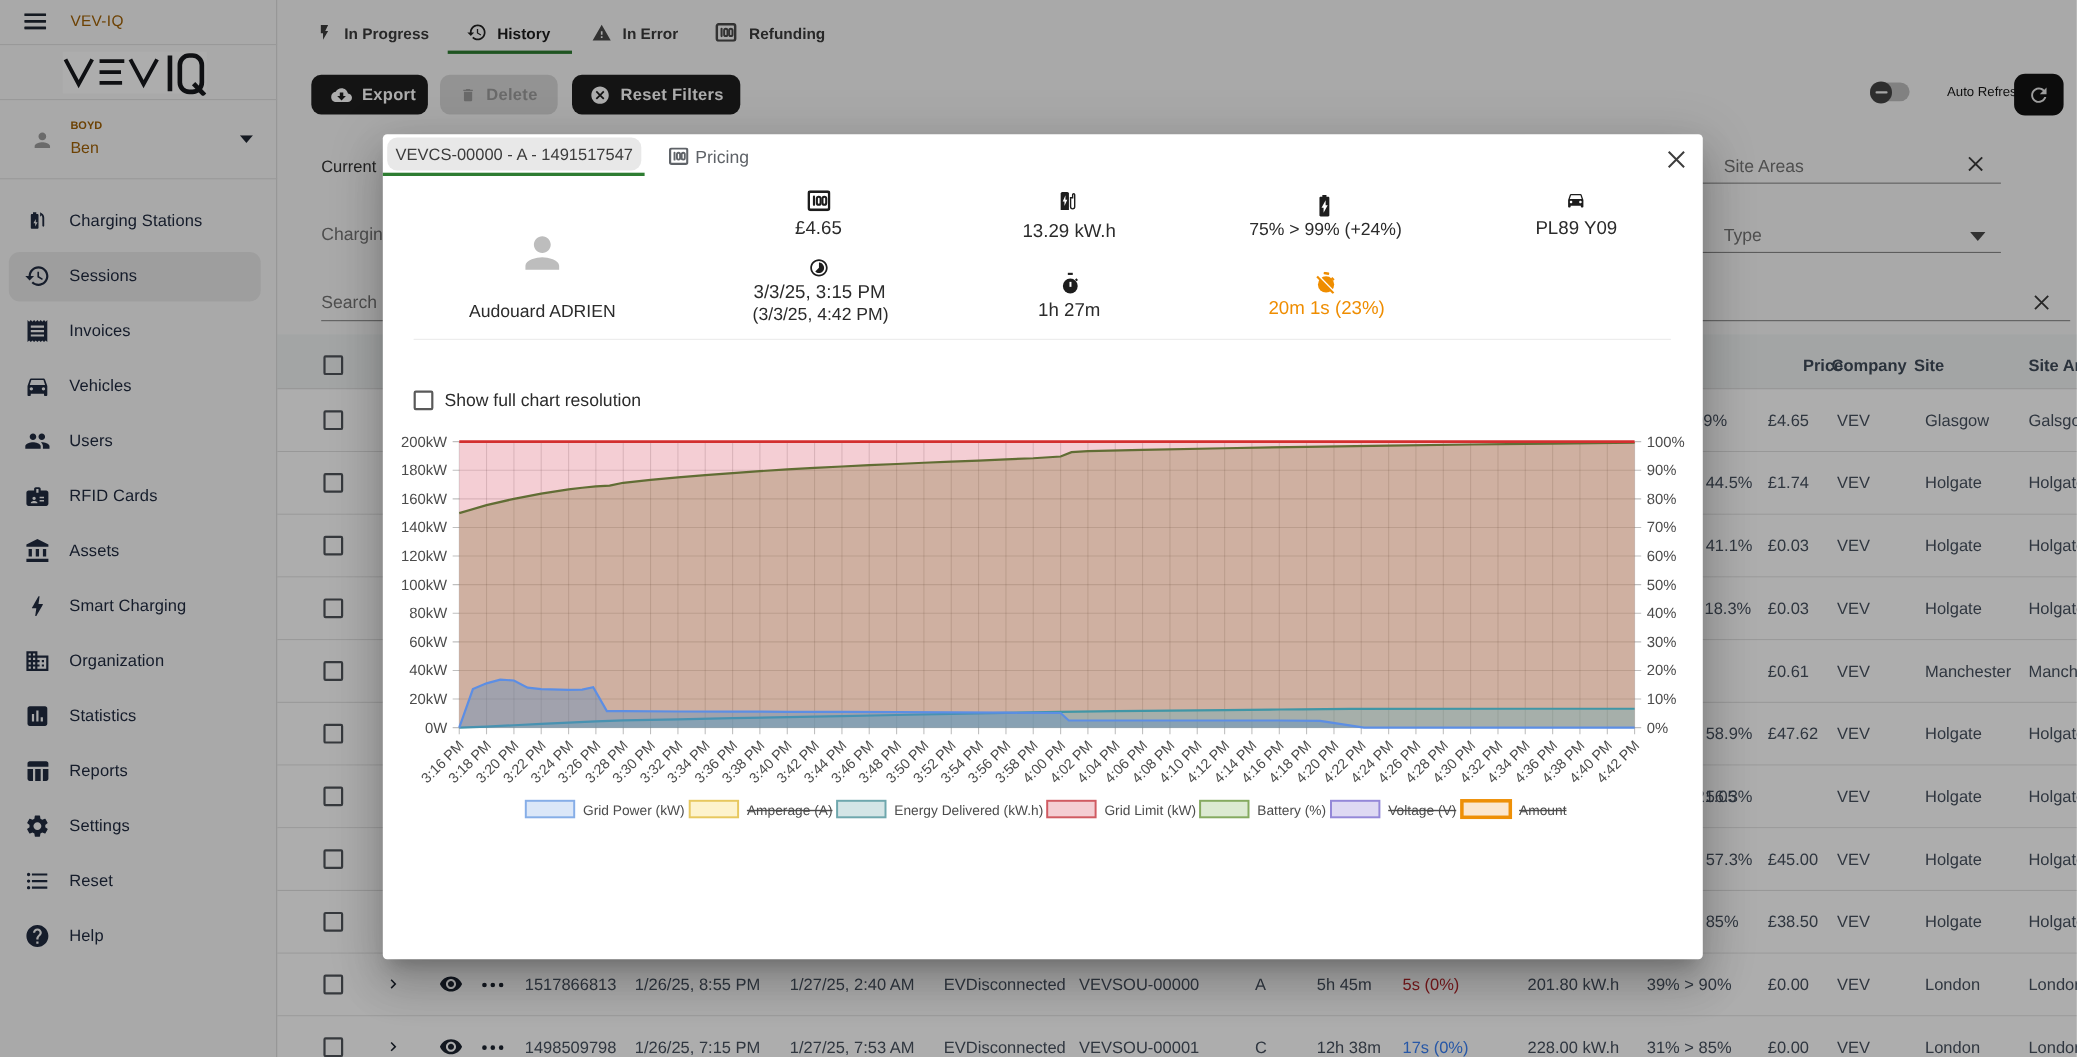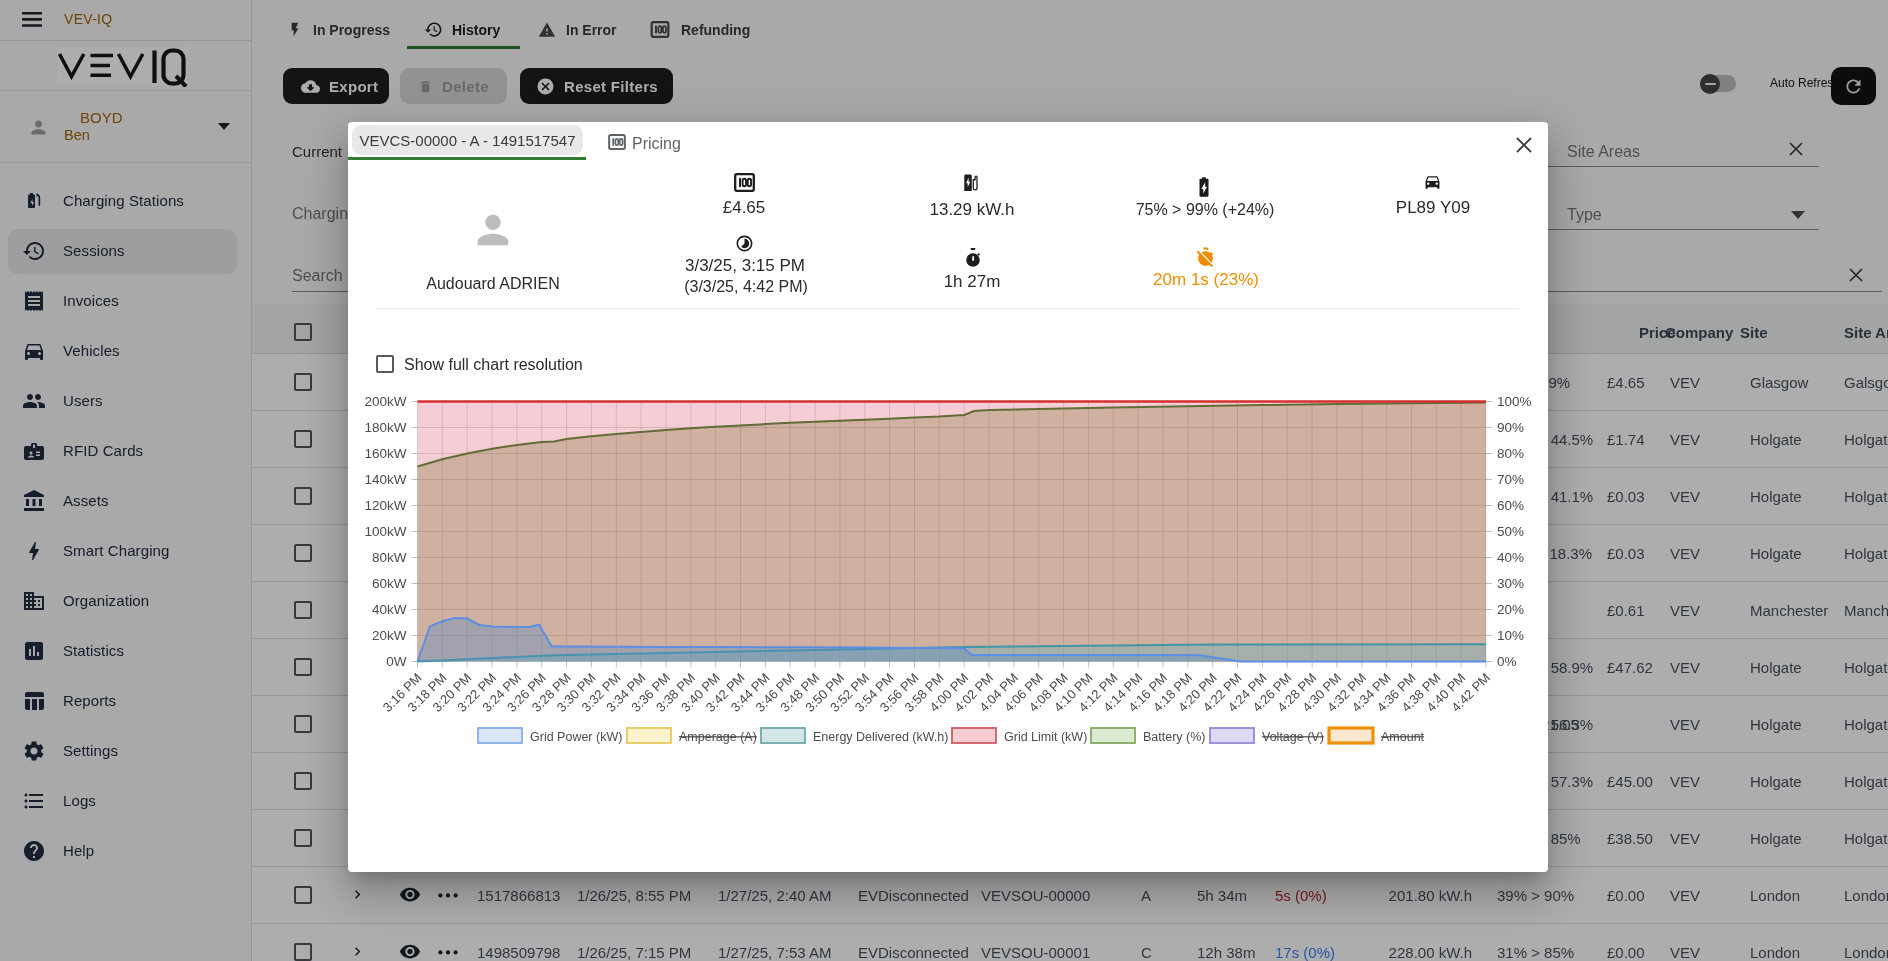--- a/index.html
+++ b/index.html
@@ -59,21 +59,21 @@
       <path d="M61.5,7 L73.5,29.5 L85.8,7" stroke-width="3.6"></path>
       <path d="M97.5,3.5 L97.5,36" stroke-width="4.2"></path>
       <rect x="106.5" y="3.5" width="20" height="33" rx="8.5" stroke-width="4.2"></rect>
       <path d="M119,29 L129,39.5" stroke-width="4.2"></path>
     </g>
   </svg>
   <div class="sdiv" style="top:90px;"></div>
   <svg class="abs" style="left:28px; top:117px;" width="21" height="21" viewBox="0 0 24 24" fill="#9e9e9e">
     <path d="M12 12c2.21 0 4-1.79 4-4s-1.79-4-4-4-4 1.79-4 4 1.79 4 4 4zm0 2c-2.67 0-8 1.34-8 4v2h16v-2c0-2.66-5.33-4-8-4z"></path>
   </svg>
-  <div class="navtxt" style="left:80px; top:109px; font-size:15px;">BOYD</div>
+  <div class="navtxt" style="left:64px; top:109px; font-size:10px;font-weight:bold;">BOYD</div>
   <div class="navtxt" style="left:64px; top:127px; font-size:14.5px;">Ben</div>
   <svg class="abs" style="left:218px; top:123px;" width="12" height="7" viewBox="0 0 12 7">
     <path d="M0,0 L12,0 L6,7 z" fill="#202733"></path>
   </svg>
   <div class="sdiv" style="top:162px;"></div>
   <div id="menu">
         <div class="menu-item" style="top:176px;">
           <svg class="ic" viewBox="0 0 24 24" fill="#212b40">
             <path d="M14.5 6.5h-1V5h-3v1.5h-1c-.55 0-1 .45-1 1V19c0 .55.45 1 1 1h5c.55 0 1-.45 1-1V7.5c0-.55-.45-1-1-1zm-2 11.5v-3h-1.6l2.1-4v3h1.6l-2.1 4z M17 9l1.3-1.3c.4.6.7 1.4.7 2.2v7.35c0 .47.38.85.85.85s.85-.38.85-.85V9.9c0-1.3-.5-2.5-1.4-3.4L17 5v4z" transform="translate(-2.5,-1)"></path>
           </svg>
@@ -143,21 +143,21 @@
 <div class="menu-item" style="top:726px;">
           <svg class="ic" viewBox="0 0 24 24" fill="#212b40">
             <path d="M19.14 12.94c.04-.3.06-.61.06-.94 0-.32-.02-.64-.07-.94l2.03-1.58c.18-.14.23-.41.12-.61l-1.92-3.32c-.12-.22-.37-.29-.59-.22l-2.39.96c-.5-.38-1.03-.7-1.62-.94l-.36-2.54c-.04-.24-.24-.41-.48-.41h-3.84c-.24 0-.43.17-.47.41l-.36 2.54c-.59.24-1.13.57-1.62.94l-2.39-.96c-.22-.08-.47 0-.59.22L2.74 8.87c-.12.21-.08.47.12.61l2.03 1.58c-.05.3-.09.63-.09.94s.02.64.07.94l-2.03 1.58c-.18.14-.23.41-.12.61l1.92 3.32c.12.22.37.29.59.22l2.39-.96c.5.38 1.03.7 1.62.94l.36 2.54c.05.24.24.41.48.41h3.84c.24 0 .44-.17.47-.41l.36-2.54c.59-.24 1.13-.56 1.62-.94l2.39.96c.22.08.47 0 .59-.22l1.92-3.32c.12-.22.07-.47-.12-.61l-2.01-1.58zM12 15.6c-1.98 0-3.6-1.62-3.6-3.6s1.62-3.6 3.6-3.6 3.6 1.62 3.6 3.6-1.62 3.6-3.6 3.6z"></path>
           </svg>
           <div class="lbl">Settings</div>
         </div>
 <div class="menu-item" style="top:776px;">
           <svg class="ic" viewBox="0 0 24 24" fill="#212b40">
             <path d="M4 10.5c-.83 0-1.5.67-1.5 1.5s.67 1.5 1.5 1.5 1.5-.67 1.5-1.5-.67-1.5-1.5-1.5zm0-6c-.83 0-1.5.67-1.5 1.5S3.17 7.5 4 7.5 5.5 6.83 5.5 6 4.83 4.5 4 4.5zm0 12c-.83 0-1.5.68-1.5 1.5s.68 1.5 1.5 1.5 1.5-.68 1.5-1.5-.67-1.5-1.5-1.5zM7 19h14v-2H7v2zm0-6h14v-2H7v2zm0-8v2h14V5H7z"></path>
           </svg>
-          <div class="lbl">Logs</div>
+          <div class="lbl">Reset</div>
         </div>
 <div class="menu-item" style="top:826px;">
           <svg class="ic" viewBox="0 0 24 24" fill="#212b40">
             <path d="M12 2C6.48 2 2 6.48 2 12s4.48 10 10 10 10-4.48 10-10S17.52 2 12 2zm1 17h-2v-2h2v2zm2.07-7.75l-.9.92C13.45 12.9 13 13.5 13 15h-2v-.5c0-1.1.45-2.1 1.17-2.83l1.24-1.26c.37-.36.59-.86.59-1.41 0-1.1-.9-2-2-2s-2 .9-2 2H8c0-2.21 1.79-4 4-4s4 1.79 4 4c0 .88-.36 1.68-.93 2.25z"></path>
           </svg>
           <div class="lbl">Help</div>
         </div>
       </div>
 </div>
 <div id="topbar">
@@ -306,21 +306,21 @@
         <circle cx="2.4" cy="2.4" r="2.1" fill="#1c2430"></circle>
         <circle cx="10" cy="2.4" r="2.1" fill="#1c2430"></circle>
         <circle cx="17.6" cy="2.4" r="2.1" fill="#1c2430"></circle>
       </svg>
 <div class="cell" style="left:477px; top:887px;">1517866813</div>
 <div class="cell" style="left:577px; top:887px;">1/26/25, 8:55 PM</div>
 <div class="cell" style="left:718px; top:887px;">1/27/25, 2:40 AM</div>
 <div class="cell" style="left:858px; top:887px;">EVDisconnected</div>
 <div class="cell" style="left:981px; top:887px;">VEVSOU-00000</div>
 <div class="cell" style="left:1141px; top:887px;">A</div>
-<div class="cell" style="left:1197px; top:887px;">5h 34m</div>
+<div class="cell" style="left:1197px; top:887px;">5h 45m</div>
 <div class="cell" style="left:1275px; top:887px; color:#b3272c;">5s (0%)</div>
 <div class="cell" style="left:1472px; top:887px; transform:translateX(-100%);">201.80 kW.h</div>
 <div class="cell" style="left:1497px; top:887px;">39% &gt; 90%</div>
 <div class="cell" style="left:1607px; top:887px;">£0.00</div>
 <div class="cell" style="left:1670px; top:887px;">VEV</div>
 <div class="cell" style="left:1750px; top:887px;">London</div>
 <div class="cell" style="left:1844px; top:887px;">London Roa</div>
 <div class="row" style="top:924px; background:#fff;"></div>
 <div class="cb" style="left:294px; top:943px;"></div>
 <svg class="abs" style="left:349px; top:943px;" width="17" height="17" viewBox="0 0 24 24" fill="#1c2430">

